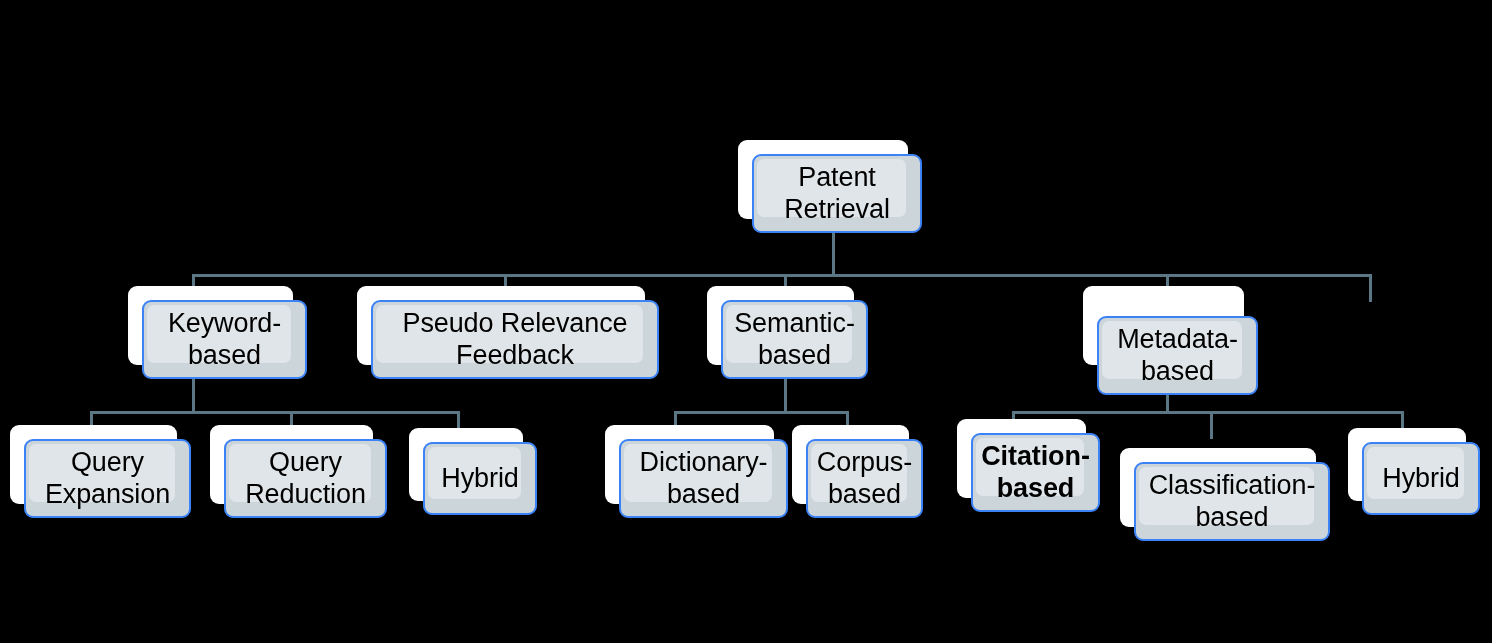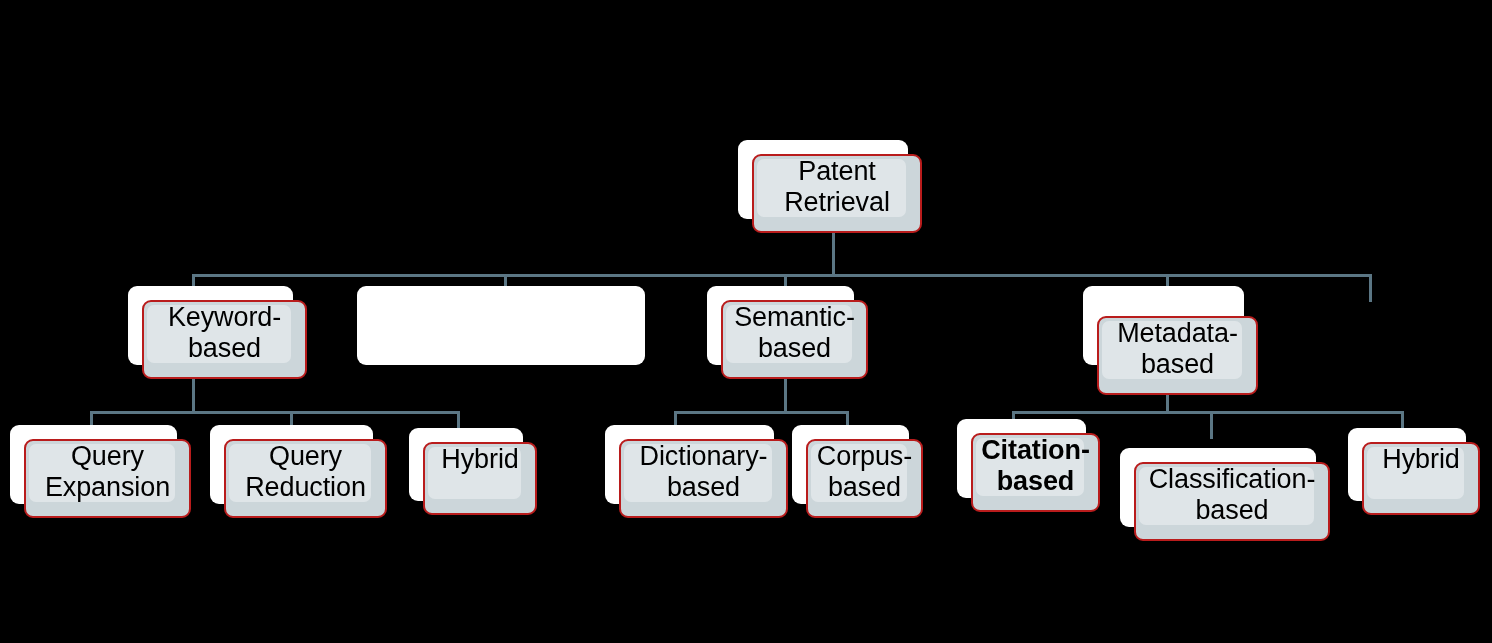--- a/index.html
+++ b/index.html
@@ -36,25 +36,25 @@
     top: 0;
     background: #ffffff;
     border-radius: 9px;
   }
   
   .node .card {
     position: absolute;
     left: 14px;
     top: 14px;
     background: #ccd6da;
-    border: 2px solid #b91c1c;
+    border: 2px solid #3b82f6;
     border-radius: 9px;
     box-sizing: border-box;
     display: flex;
-    align-items: flex-start;
+    align-items: center;
     justify-content: center;
   }
   
   .node .card::before {
     content: "";
     position: absolute;
     left: 3px;
     top: 3px;
     right: 14px;
     bottom: 14px;
@@ -114,20 +114,24 @@
   <div class="node" style="left:128px; top:286px; width:193px; height:93px;">
     <div class="sheet" style="width:165px; height:79px;"></div>
     <div class="card" style="width:165px; height:79px;">
       <span class="label">Keyword-
 based</span>
     </div>
   </div>
 
   <div class="node" style="left:357px; top:286px; width:302px; height:93px;">
     <div class="sheet" style="width:288px; height:79px;"></div>
+    <div class="card" style="width:288px; height:79px;">
+      <span class="label">Pseudo Relevance
+Feedback</span>
+    </div>
   </div>
 
   <div class="node" style="left:707px; top:286px; width:161px; height:93px;">
     <div class="sheet" style="width:147px; height:79px;"></div>
     <div class="card" style="width:147px; height:79px;">
       <span class="label">Semantic-
 based</span>
     </div>
   </div>
 

